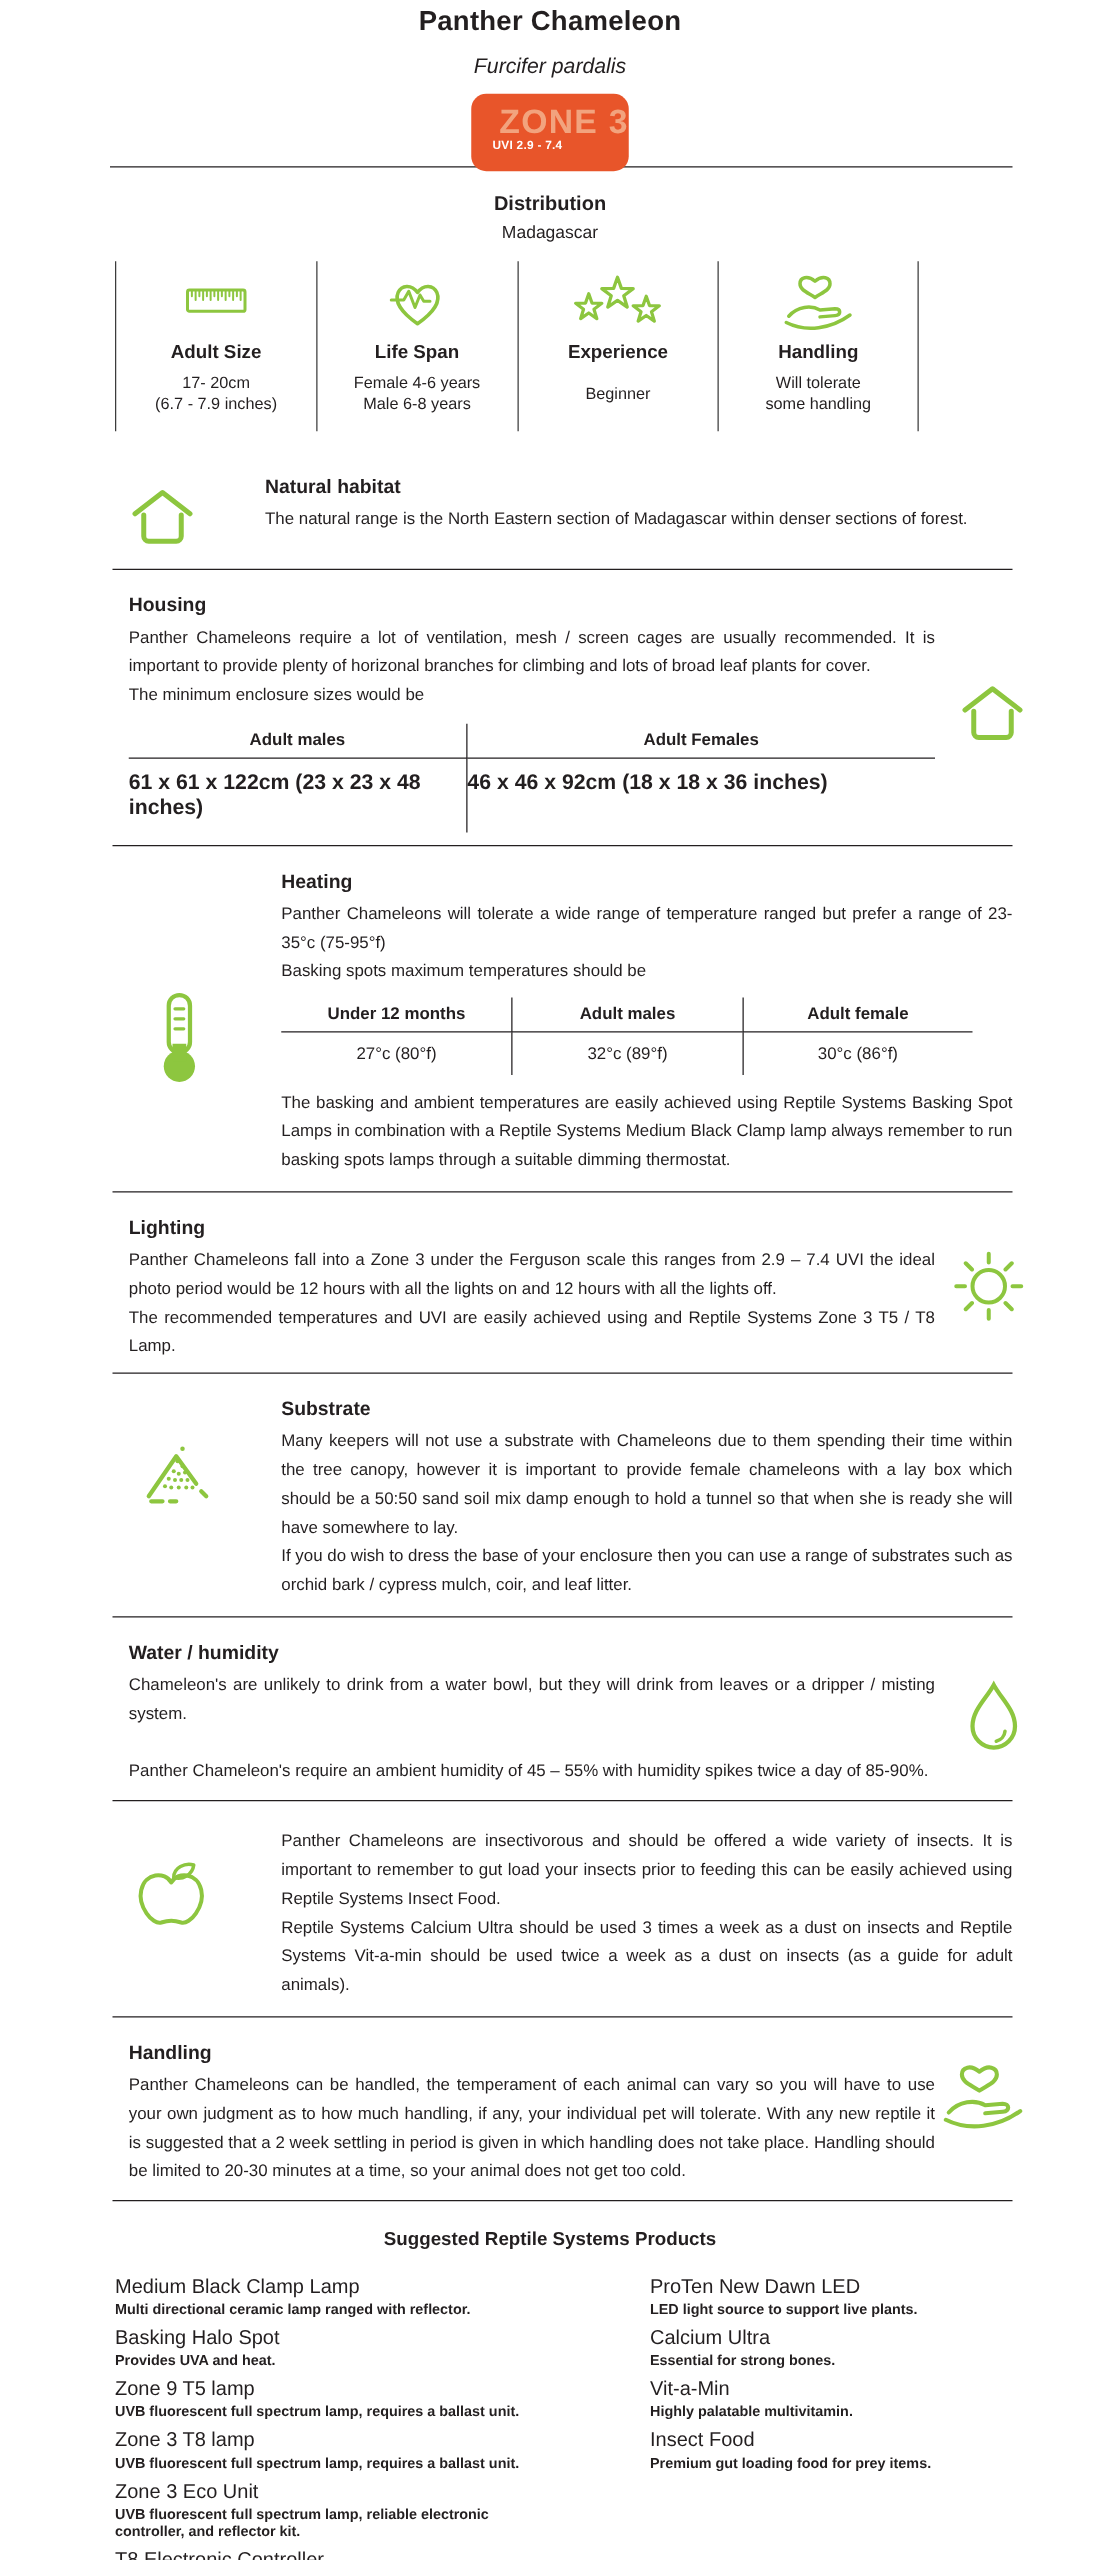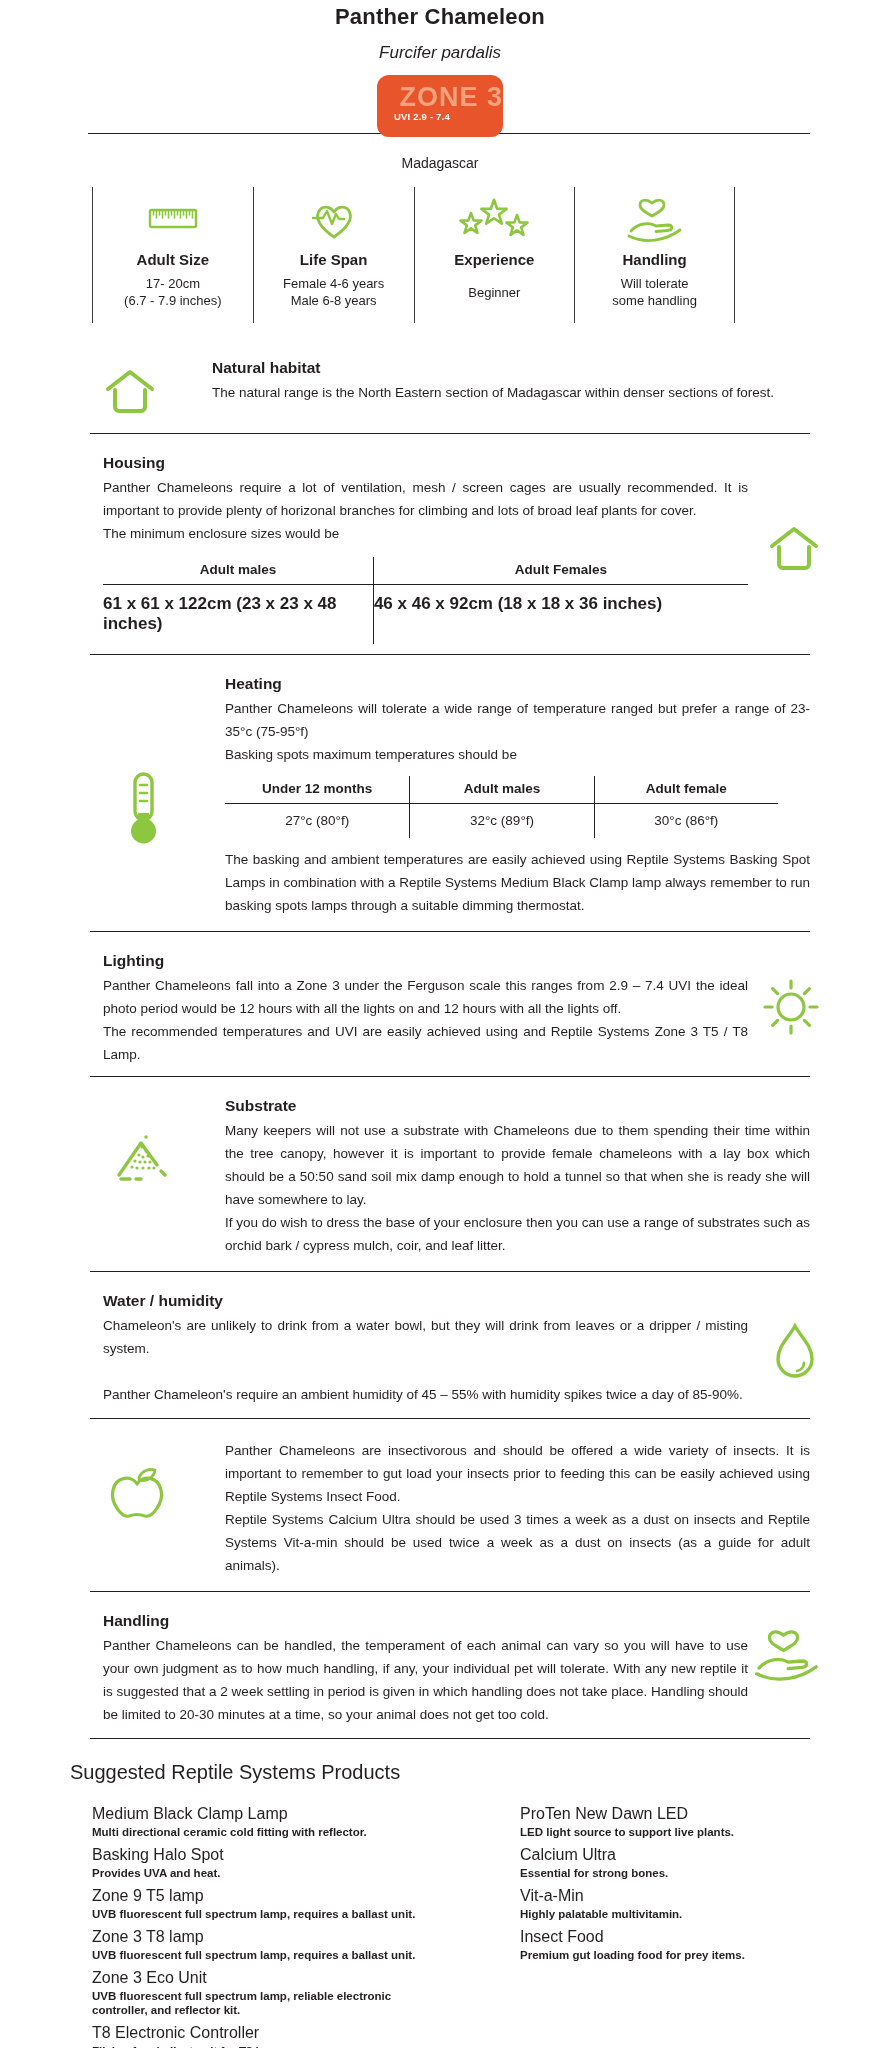--- a/index.html
+++ b/index.html
@@ -43,21 +43,21 @@
   .h-table{width:645px;margin-top:12px;display:grid;grid-template-columns:42% 58%;}
   .h-table .hc{font-size:13.5px;font-weight:800;text-align:center;padding:5px 0 7px;border-bottom:1.5px solid #231f20;}
   .h-table .vc{font-size:17px;font-weight:700;text-align:left;padding:9px 0 10px;}
   .h-table .div-r{border-right:1.5px solid #231f20;}
 
   .t3{width:553px;margin-top:10px;display:grid;grid-template-columns:repeat(3,1fr);}
   .t3 .hc{font-size:13.5px;font-weight:800;text-align:center;padding:5px 0 7px;border-bottom:1.5px solid #231f20;}
   .t3 .vc{font-size:13.5px;font-weight:400;text-align:center;padding:9px 0 10px;}
   .t3 .div-l{border-left:1.5px solid #231f20;}
 
-  .products-title{text-align:left;font-size:20px;font-weight:400;margin-top:22px;}
+  .products-title{text-align:center;font-size:15px;font-weight:700;margin-top:22px;}
   .products{display:flex;margin-left:22px;margin-top:14px;}
   .prod-col-left{width:428px;flex:none;}
   .prod-col-right{flex:1;}
   .prod-name{font-size:16px;font-weight:400;margin-top:7px;}
   .prod-desc{font-size:11.5px;font-weight:700;margin-top:2px;max-width:330px;line-height:14px;}
 
   svg{display:block;}
   .mt20{margin-top:20px;margin-left:33px;}
   .gap23{height:23px;}
 </style>
@@ -71,20 +71,21 @@
 
   <div class="badge-wrap">
     <div class="badge-rule"></div>
     <div class="zone-badge">
       <div class="zone-big">ZONE 3</div>
       <div class="zone-uvi">UVI 2.9 - 7.4</div>
     </div>
   </div>
 
   <div class="dist">
+    <div class="dist-label">Distribution</div>
     <div class="dist-value">Madagascar</div>
   </div>
 
   <div class="stats-row">
     <div class="stat-cell">
       <div class="stat-icon">
         <svg width="50" height="24" viewBox="0 0 50 24" fill="none" stroke="#8dc63f" stroke-width="2.4" stroke-linecap="round">
           <rect x="2" y="3" width="46" height="17" rx="1.5"></rect>
           <path d="M5.5 3v5 M8.5 3v8 M11.5 3v5 M14.5 3v8 M17.5 3v5 M20.5 3v8 M23.5 3v5 M26.5 3v8 M29.5 3v5 M32.5 3v8 M35.5 3v5 M38.5 3v8 M41.5 3v5 M44.5 3v8" stroke-width="1.6"></path>
         </svg>
@@ -289,21 +290,21 @@
   </div>
 
   <hr class="rule" style="margin-top:12px;">
 
   <div class="products-title">Suggested Reptile Systems Products</div>
 
   <div class="products">
     <div class="prod-col-left">
       <div>
         <div class="prod-name">Medium Black Clamp Lamp</div>
-        <div class="prod-desc">Multi directional ceramic cold fitting with reflector.</div>
+        <div class="prod-desc">Multi directional ceramic lamp ranged with reflector.</div>
       </div>
       <div>
         <div class="prod-name">Basking Halo Spot</div>
         <div class="prod-desc">Provides UVA and heat.</div>
       </div>
       <div>
         <div class="prod-name">Zone 9 T5 lamp</div>
         <div class="prod-desc">UVB fluorescent full spectrum lamp, requires a ballast unit.</div>
       </div>
       <div>

